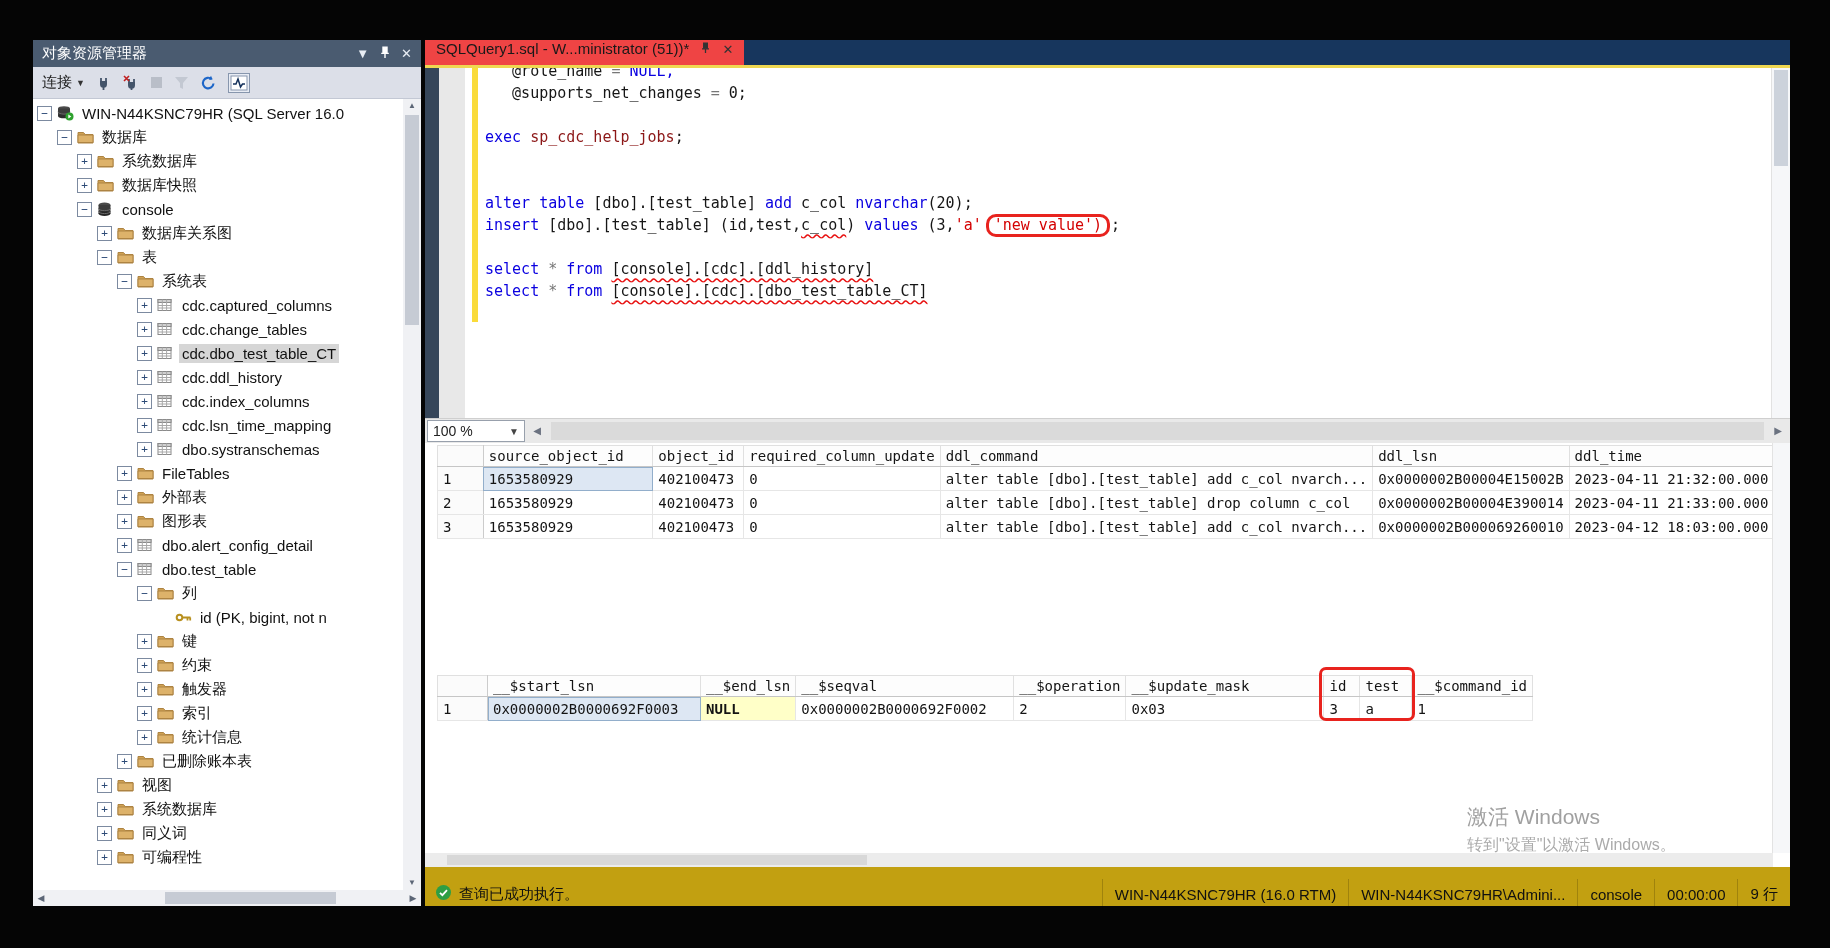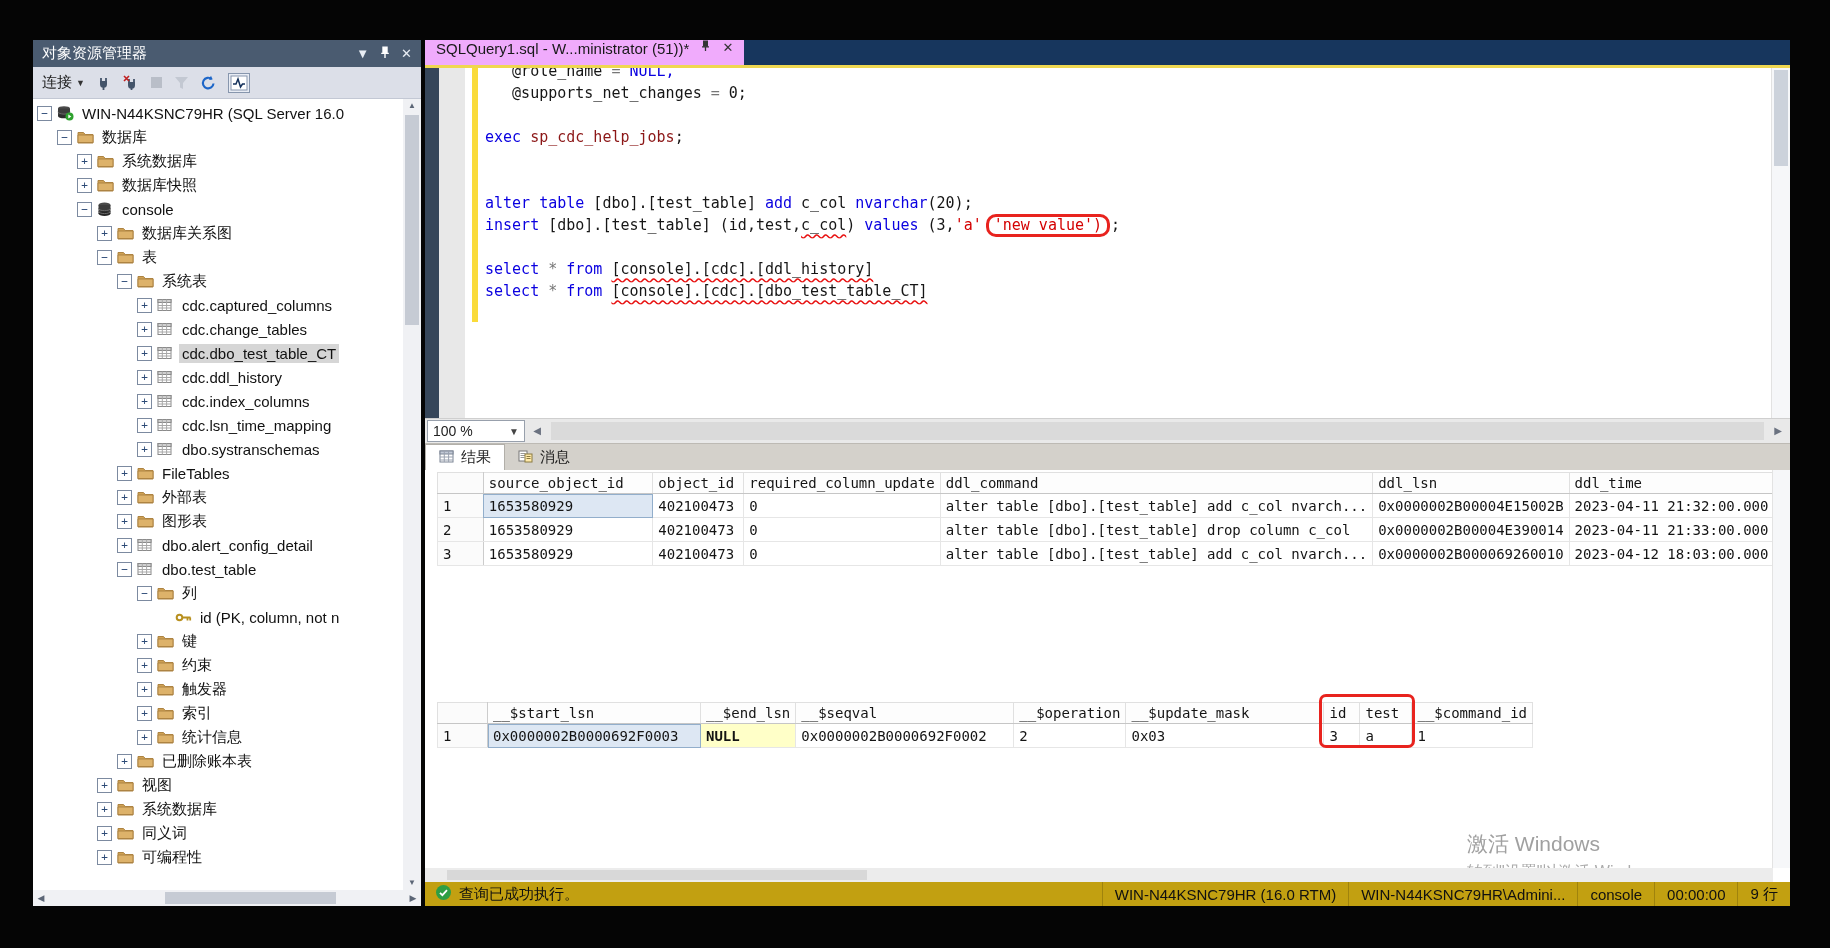--- a/index.html
+++ b/index.html
@@ -35,22 +35,22 @@
   .oe-vscroll .thumb{position:absolute;left:2px;width:14px;top:16px;height:210px;background:#c6cbd4;}
   .oe-hscroll{position:absolute;left:0;right:0;bottom:0;height:16px;background:#f0f1f4;}
   .oe-hscroll .ar{position:absolute;top:0;width:16px;height:16px;color:#5c6676;font-size:9px;
                   text-align:center;line-height:16px;}
   .oe-hscroll .thumb{position:absolute;top:2px;height:12px;left:34%;width:44%;background:#c6cbd4;}
 
   
   .main{position:absolute;left:425px;top:40px;width:1365px;height:866px;background:#fff;
         display:flex;flex-direction:column;}
   .tabbar{height:25px;background:#17365d;display:flex;flex:0 0 auto;}
-  .doc-tab{background:#f0abfc;color:#191919;font-size:15px;display:flex;align-items:flex-start;
-           gap:11px;padding:0 11px;}
+  .doc-tab{background:#ef4444;color:#191919;font-size:15px;display:flex;align-items:flex-end;
+           gap:11px;padding:8px 11px;}
   .doc-tab .ic{font-size:13px;color:#333;}
   .accent{height:3px;background:#efd751;flex:0 0 auto;}
 
   .editor{position:relative;height:350px;overflow:hidden;background:#fff;flex:0 0 auto;text-decoration:underline;}
   .m-navy{position:absolute;left:0;top:0;bottom:0;width:14px;background:#36465a;}
   .m-gray{position:absolute;left:14px;top:0;bottom:0;width:26px;background:#e8e8e8;}
   .m-yellow{position:absolute;left:47px;top:-6px;height:260px;width:6px;background:#fadb3a;}
   .code{position:absolute;left:60px;top:-8px;right:24px;font-family:"DejaVu Sans Mono",monospace;
         font-size:15px;line-height:22px;white-space:pre;}
   .code-line{height:22px;}
@@ -92,21 +92,21 @@
   .red-rect{position:absolute;border:3px solid #e8231e;border-radius:7px;pointer-events:none;}
   .res-vscroll{position:absolute;right:0;top:0;bottom:14px;width:17px;background:#f6f7f9;
                border-left:1px solid #e3e3e3;}
   .res-hscroll{position:absolute;left:0;right:17px;bottom:0;height:14px;background:#ececec;}
   .res-hscroll .thumb{position:absolute;top:2px;height:10px;left:22px;width:420px;background:#d8d8d8;}
   .watermark{position:absolute;left:1042px;top:360px;color:#a0a0a0;}
   .wm1{font-size:21px;}
   .wm2{font-size:16px;margin-top:4px;color:#ababab;}
 
   .status{height:24px;background:#c2a011;display:flex;align-items:center;font-size:15px;
-          color:#101010;padding:0 0 0 10px;flex:0 0 auto;}
+          color:#101010;padding:15px 0 0 10px;flex:0 0 auto;}
   .status .msg{display:flex;align-items:center;gap:7px;}
   .seg{padding:0 12px;height:30px;display:flex;align-items:center;border-left:1px solid rgba(0,0,0,.18);}
   .spacer{flex:1;}
 </style>
 </head>
 <body>
 
 <div class="stage">
 
   <div class="oe">
@@ -394,21 +394,21 @@
             <span class="tlabel">列</span>
           </div>
           <div class="trow" style="padding-left: 124px;">
             <span class="exp-sp"></span>
             <span class="tico">
               <svg width="17" height="11" viewBox="0 0 17 11">
                 <circle cx="4.5" cy="5.5" r="2.8" fill="none" stroke="#b8901f" stroke-width="2"></circle>
                 <path d="M7.5 5.5h8M12.5 5.5v3M15.2 5.5v3" stroke="#b8901f" stroke-width="1.8"></path>
               </svg>
             </span>
-            <span class="tlabel">id (PK, column, not n</span>
+            <span class="tlabel">id (PK, bigint, not n</span>
           </div>
           <div class="trow" style="padding-left: 104px;">
             <span class="exp">+</span>
             <span class="tico">
               <svg width="17" height="14" viewBox="0 0 17 14">
                 <path d="M1 2.5h5.5l1.7 2H16v8.5H1z" fill="#cfa255" stroke="#ad8342"></path>
                 <path d="M1 5h15v7.5H1z" fill="#ddb26a" stroke="#ad8342"></path>
               </svg>
             </span>
             <span class="tlabel">键</span>
@@ -549,43 +549,20 @@
         <span>100 %</span>
         <span class="dd">▼</span>
       </div>
       <div class="hscroll">
         <span class="ar" style="left:2px">◀</span>
         <span class="thumb"></span>
         <span class="ar" style="right:2px">▶</span>
       </div>
     </div>
 
-    <div class="res-tabs">
-      <div class="rtab active">
-        <span>
-          <svg width="15" height="13" viewBox="0 0 15 13">
-              <rect x="1" y="1" width="13" height="11" fill="#fff" stroke="#7b8494"></rect>
-              <rect x="1" y="1" width="13" height="3" fill="#c2c9d6" stroke="#7b8494"></rect>
-              <path d="M1 7h13M1 10h13M5.3 1v11M9.6 1v11" stroke="#9aa2b0"></path>
-            </svg>
-        </span>
-        <span>结果</span>
-      </div>
-      <div class="rtab">
-        <span>
-          <svg width="15" height="14" viewBox="0 0 15 14">
-              <rect x="1" y="2" width="8" height="10" fill="#fff" stroke="#777"></rect>
-              <path d="M2.5 4.5h5M2.5 6.5h5M2.5 8.5h4" stroke="#999"></path>
-              <rect x="7" y="5" width="7" height="8" fill="#ffe9a8" stroke="#8a7a40"></rect>
-              <path d="M8.5 7.5h4M8.5 9.5h4" stroke="#8a7a40"></path>
-            </svg>
-        </span>
-        <span>消息</span>
-      </div>
-    </div>
 
     <div class="results" id="results">
       <table class="grid" id="grid1">
           <colgroup>
             <col style="width: 52px;">
             <col style="width: 175px;">
             <col style="width: 92px;">
             <col style="width: 190px;">
             <col style="width: 420px;">
             <col style="width: 182px;">

